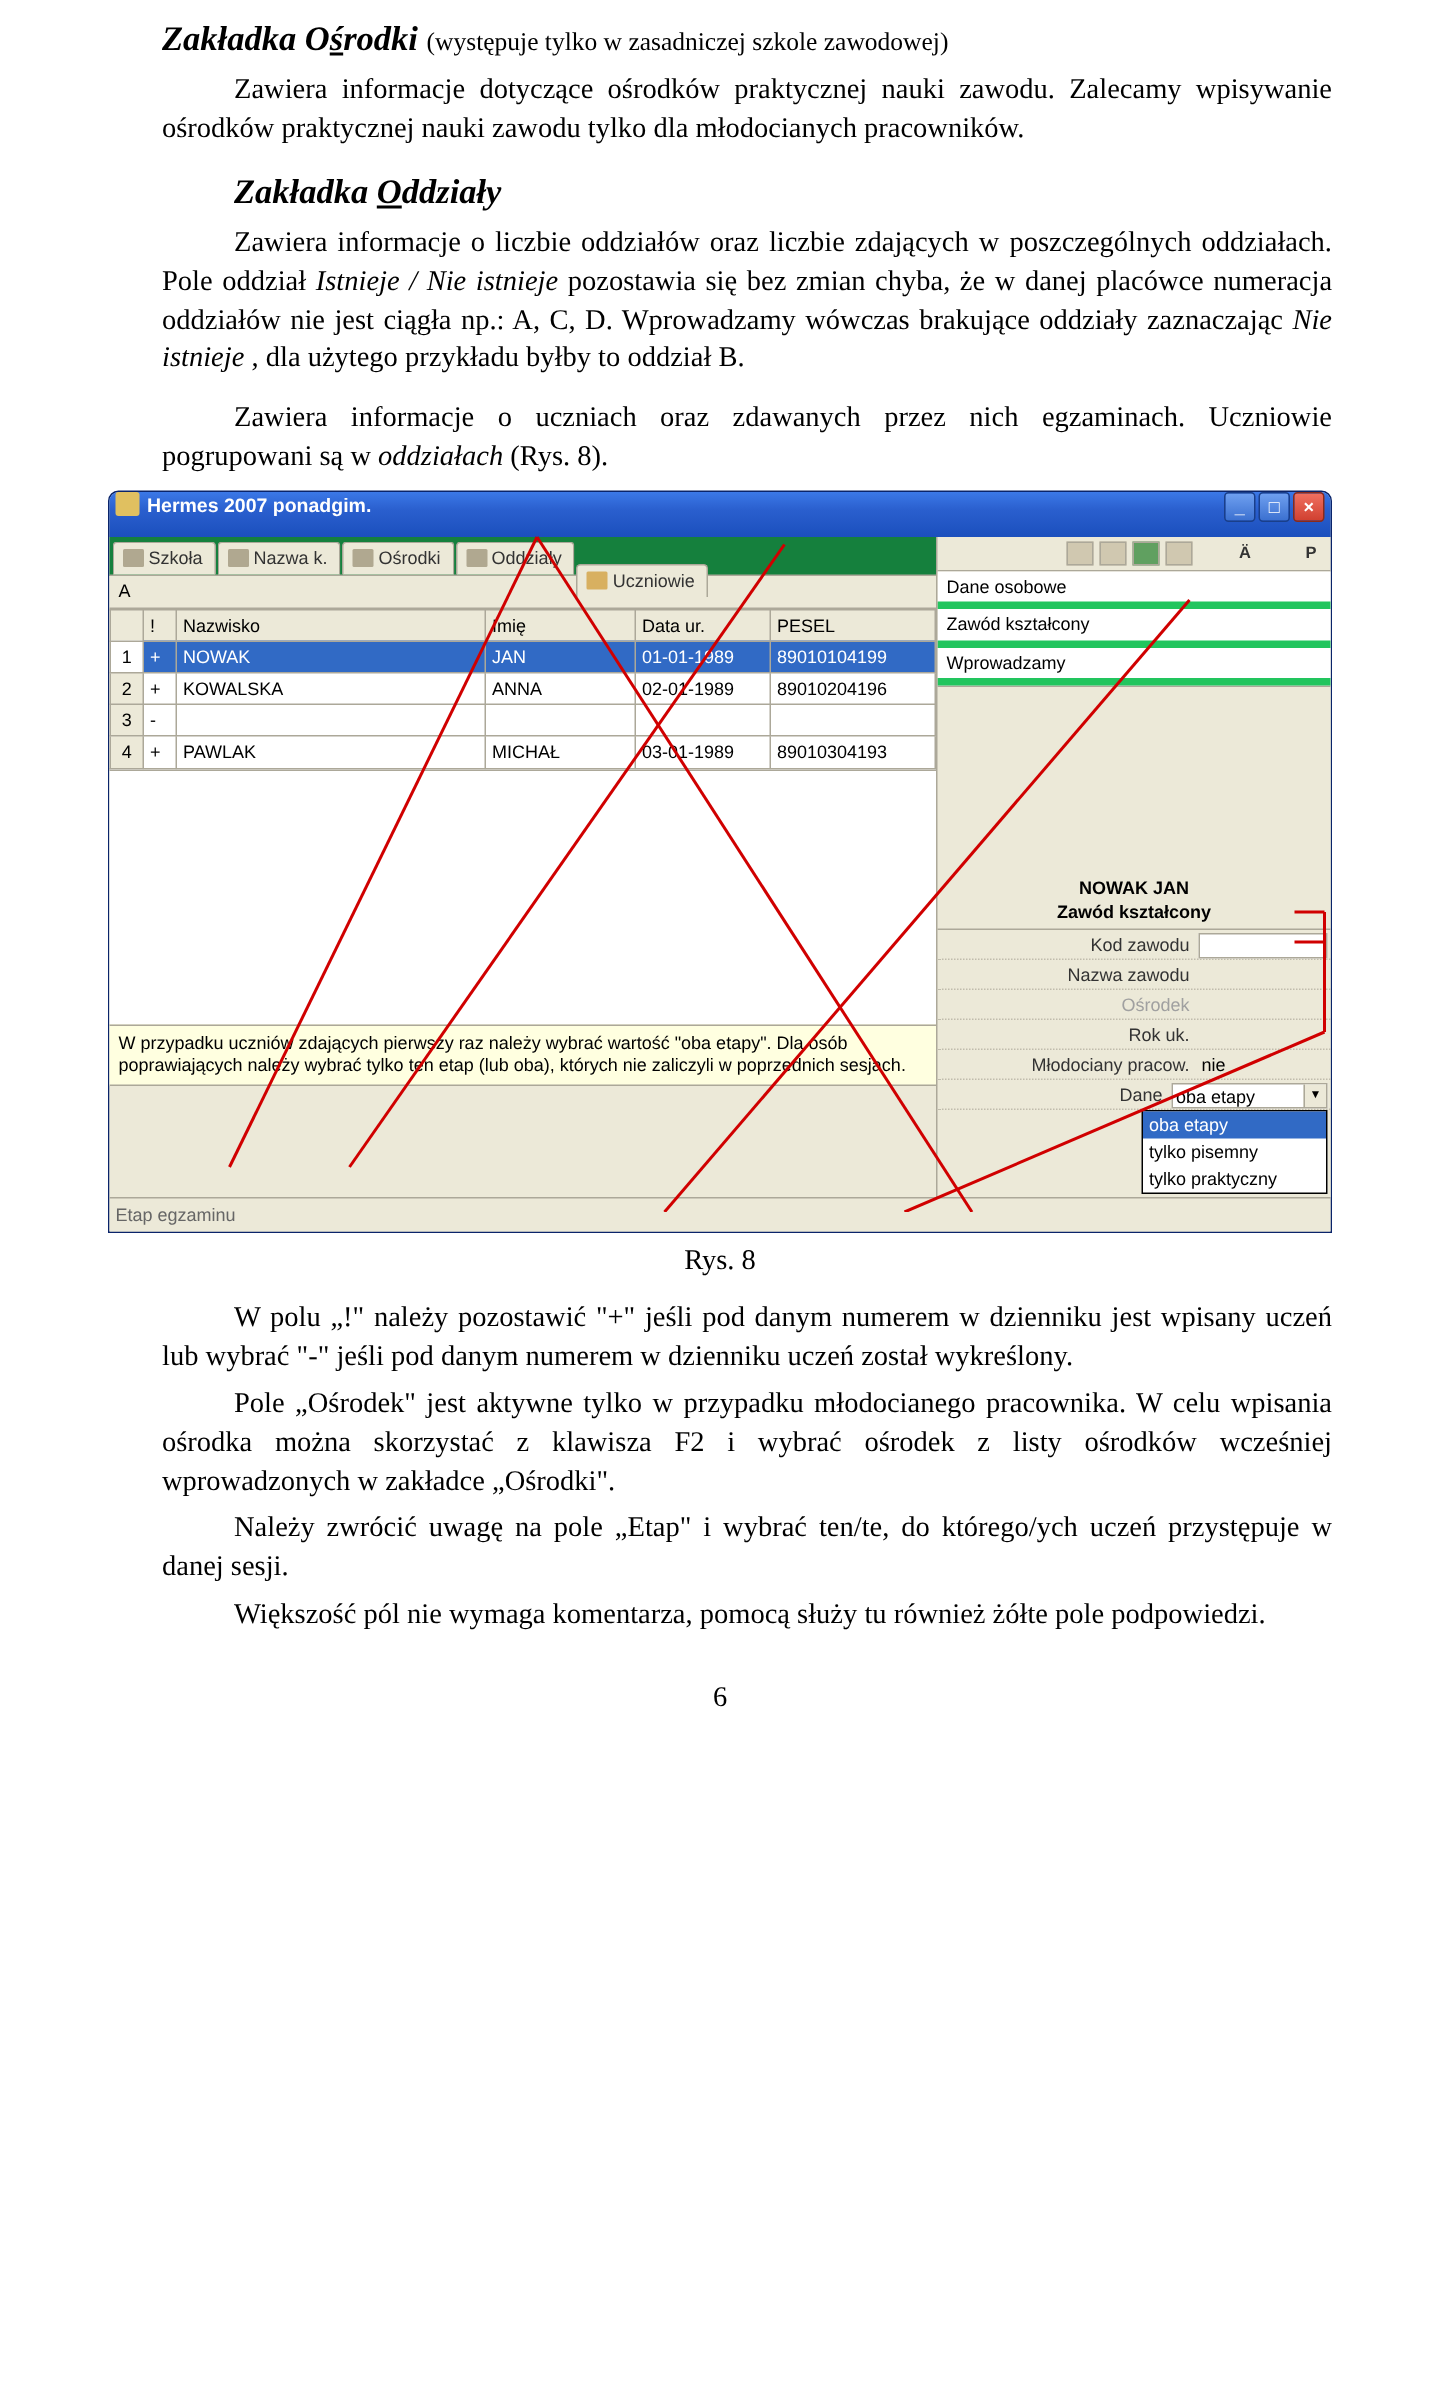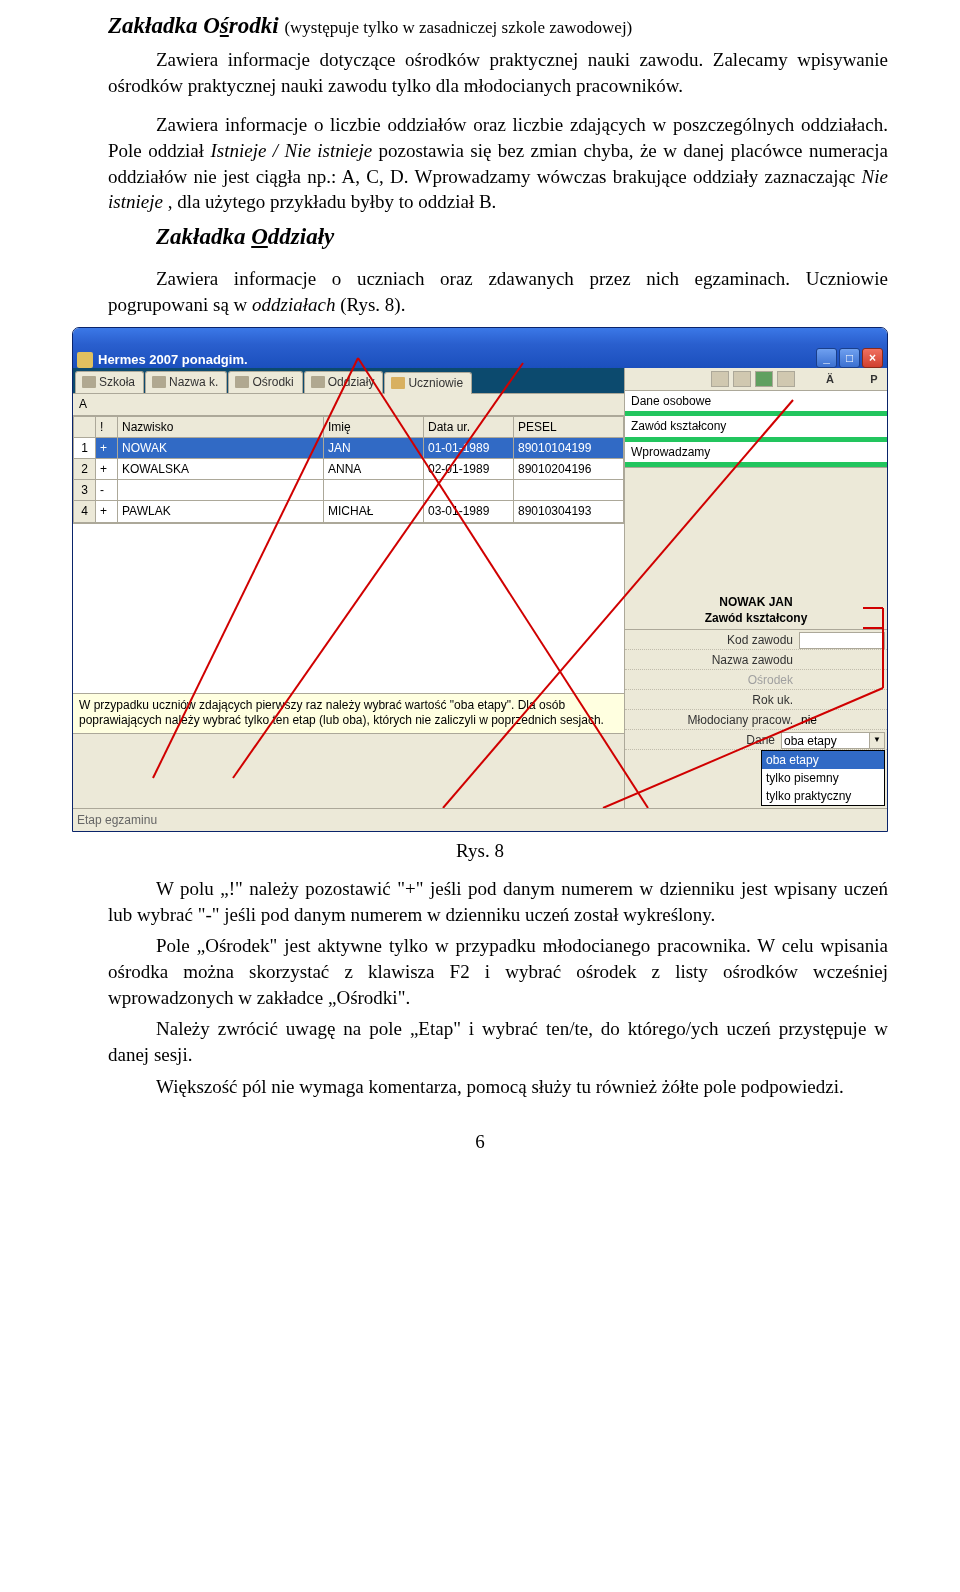--- a/index.html
+++ b/index.html
@@ -27,25 +27,25 @@
     margin: 10px 0 0 0;
     border: 1px solid #0a246a;
     border-radius: 7px 7px 0 0;
     background: #ece9d8;
     font-family: Tahoma, "Segoe UI", sans-serif;
     font-size: 12px;
     color: #000;
     position: relative;
   }
   .titlebar {
-    height: 40px;
+    height: 30px;
     background: linear-gradient(to bottom, #3b78e7 0%, #2a5fce 40%, #1b4fbd 100%);
     border-radius: 6px 6px 0 0;
     display: flex;
-    align-items: flex-end;
+    align-items: flex-start;
     padding: 0 4px;
     color: #fff;
     font-weight: bold;
   }
   .titlebar .app-icon {
     width: 16px; height: 16px;
     background: #e0c060;
     border-radius: 2px;
     margin-right: 5px;
   }
@@ -58,32 +58,32 @@
     border-radius: 3px;
     display: flex; align-items: center; justify-content: center;
     color: #fff; font-size: 12px; font-weight: bold;
   }
   .win-btn.close { background: linear-gradient(to bottom, #f07060, #d04030); border-color: #8a2a1a; }
   .appbody { display: flex; background: #ece9d8; min-height: 440px; }
   .leftpane { flex: 1; border-right: 1px solid #aca899; position: relative; }
   .rightpane { width: 262px; display: flex; flex-direction: column; }
 
   
-  .tabs { display: flex; background: #0c4a6e; padding: 3px 2px 0 2px; border-bottom: 1px solid #aca899; }
+  .tabs { display: flex; background: #15803d; padding: 3px 2px 0 2px; border-bottom: 1px solid #aca899; }
   .tab {
     padding: 2px 8px 3px 6px;
     margin-right: 1px;
     border: 1px solid #aca899;
     border-bottom: none;
     background: #ece9d8;
     border-radius: 3px 3px 0 0;
     display: flex; align-items: center; gap: 3px;
     color: #333;
   }
-  .tab.active { background: #ece9d8; position: relative; top: 1px; font-weight: normal; }
+  .tab.active { background: #ece9d8; position: relative; top: 15px; font-weight: normal; }
   .tab .tabicon { width: 14px; height: 12px; background: #b0a890; border-radius: 1px; }
   .tab.uczn .tabicon { background: #d8b060; }
 
   .group-header {
     padding: 2px 6px;
     border-bottom: 1px solid #aca899;
     background: #ece9d8;
     font-size: 12px;
   }
 
@@ -177,30 +177,30 @@
 
 <p class="para">
   <span class="heading">
     <span>Zakładka </span><span>O</span><span class="underline">ś</span><span>rodki</span>
   </span><span class="heading"><span class="paren"> (występuje tylko w zasadniczej szkole zawodowej)</span></span>
 </p>
 <p class="para indent">Zawiera informacje dotyczące ośrodków praktycznej nauki zawodu. Zalecamy wpisywanie ośrodków praktycznej nauki zawodu tylko dla młodocianych pracowników.</p>
 
 <div class="section">
   <p class="para indent">
+    <span class="heading">
+      <span>Zakładka </span><span class="underline">O</span><span>ddziały</span>
+    </span>
+  </p>
+  <p class="para indent">
     <span>Zawiera informacje o liczbie oddziałów oraz liczbie zdających w poszczególnych oddziałach. Pole oddział </span>
     <span class="italic">Istnieje / Nie istnieje</span>
     <span> pozostawia się bez zmian chyba, że w danej placówce numeracja oddziałów nie jest ciągła np.: A, C, D. Wprowadzamy wówczas brakujące oddziały zaznaczając </span>
     <span class="italic">Nie istnieje</span>
     <span>, dla użytego przykładu byłby to oddział B.</span>
-  </p>
-  <p class="para indent">
-    <span class="heading">
-      <span>Zakładka </span><span class="underline">O</span><span>ddziały</span>
-    </span>
   </p>
 </div>
 
 <div class="section">
   <p class="para indent">
     <span>Zawiera informacje o uczniach oraz zdawanych przez nich egzaminach. Uczniowie pogrupowani są w </span>
     <span class="italic">oddziałach</span>
     <span> (Rys. 8).</span>
   </p>
 </div>

